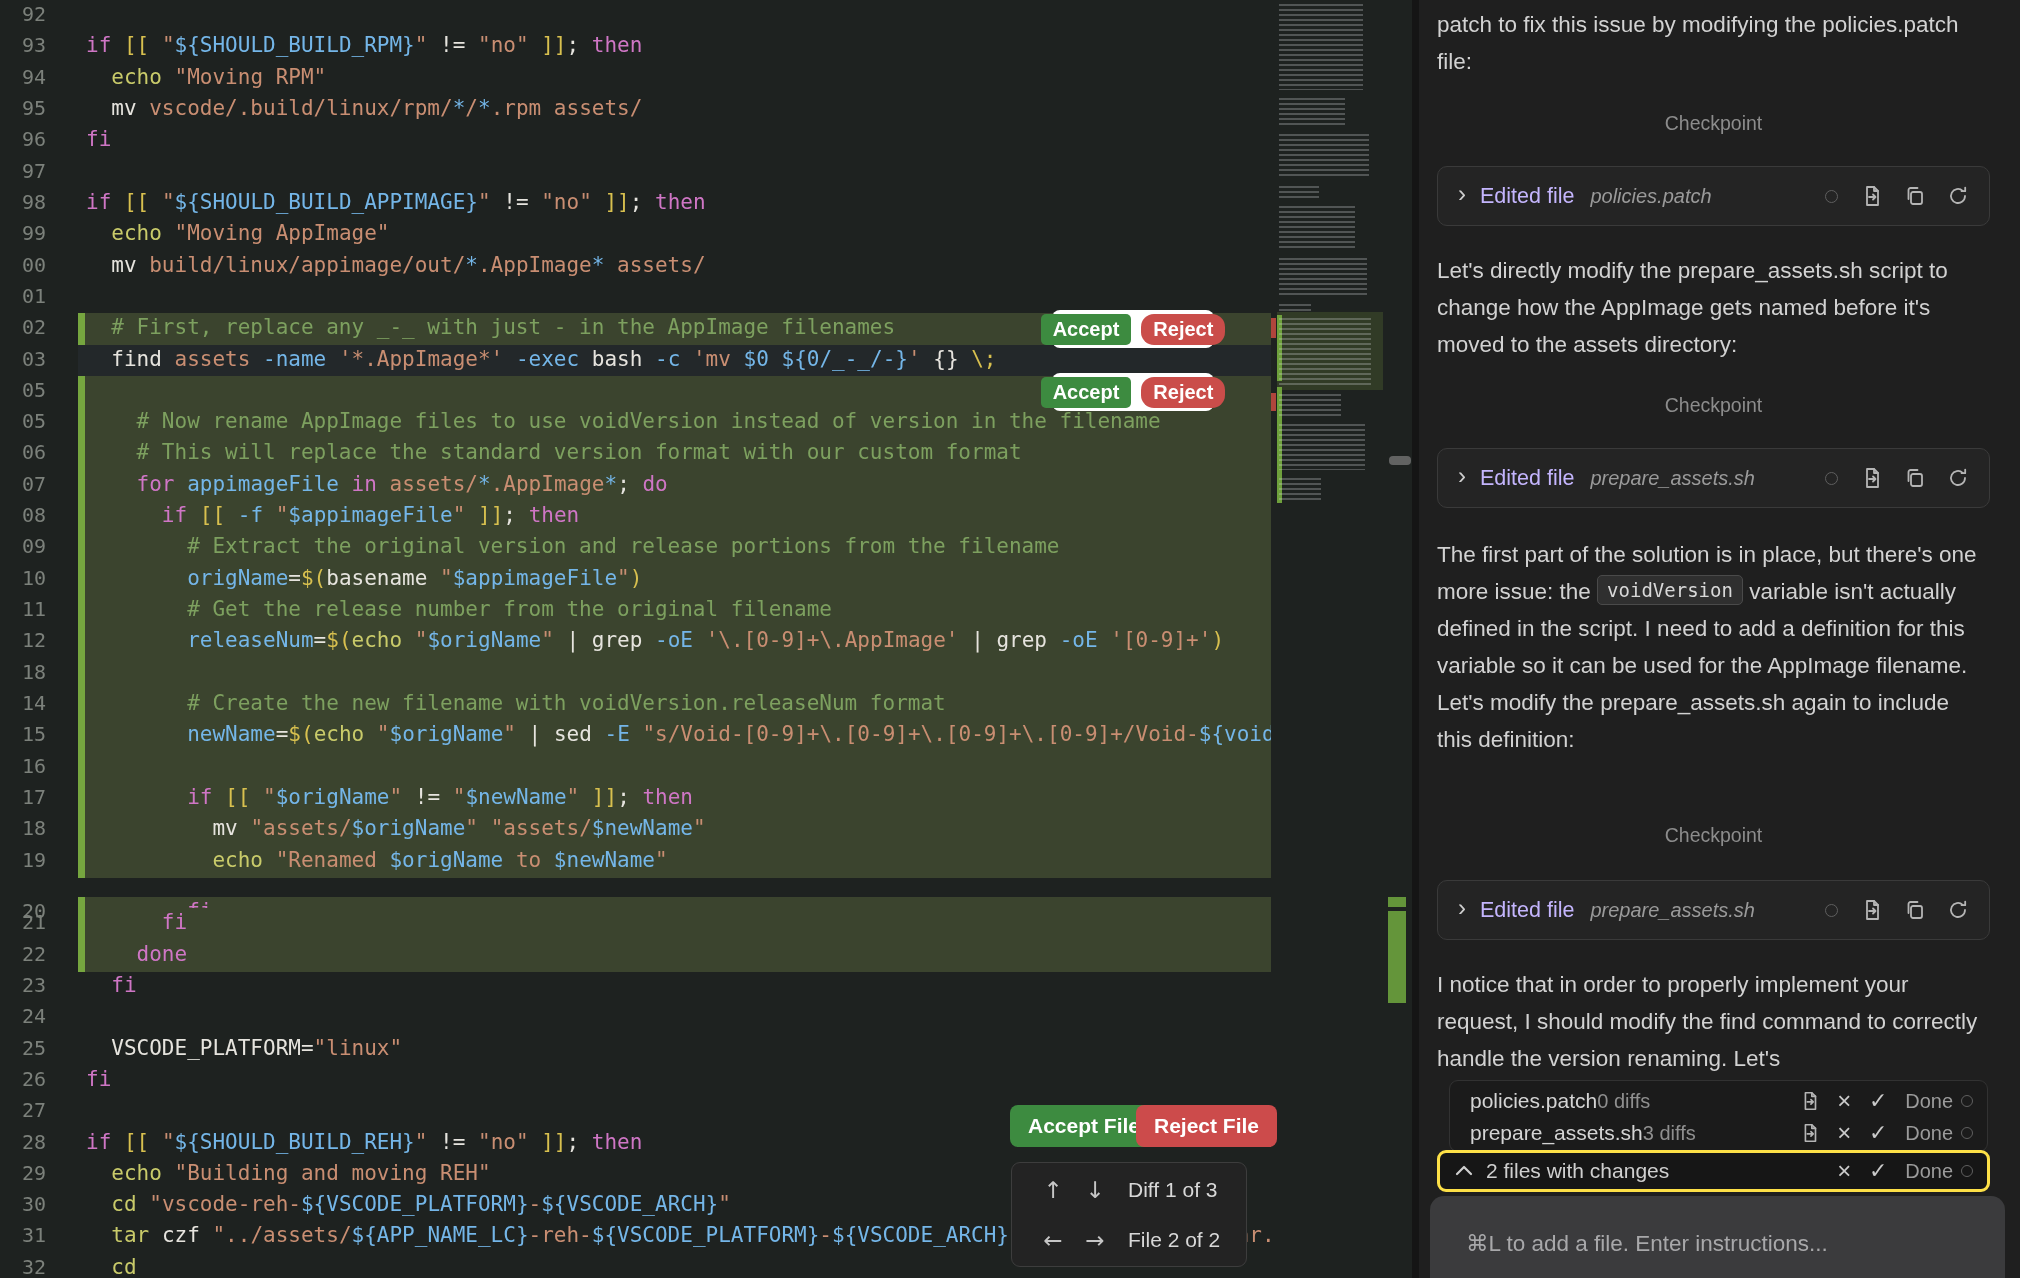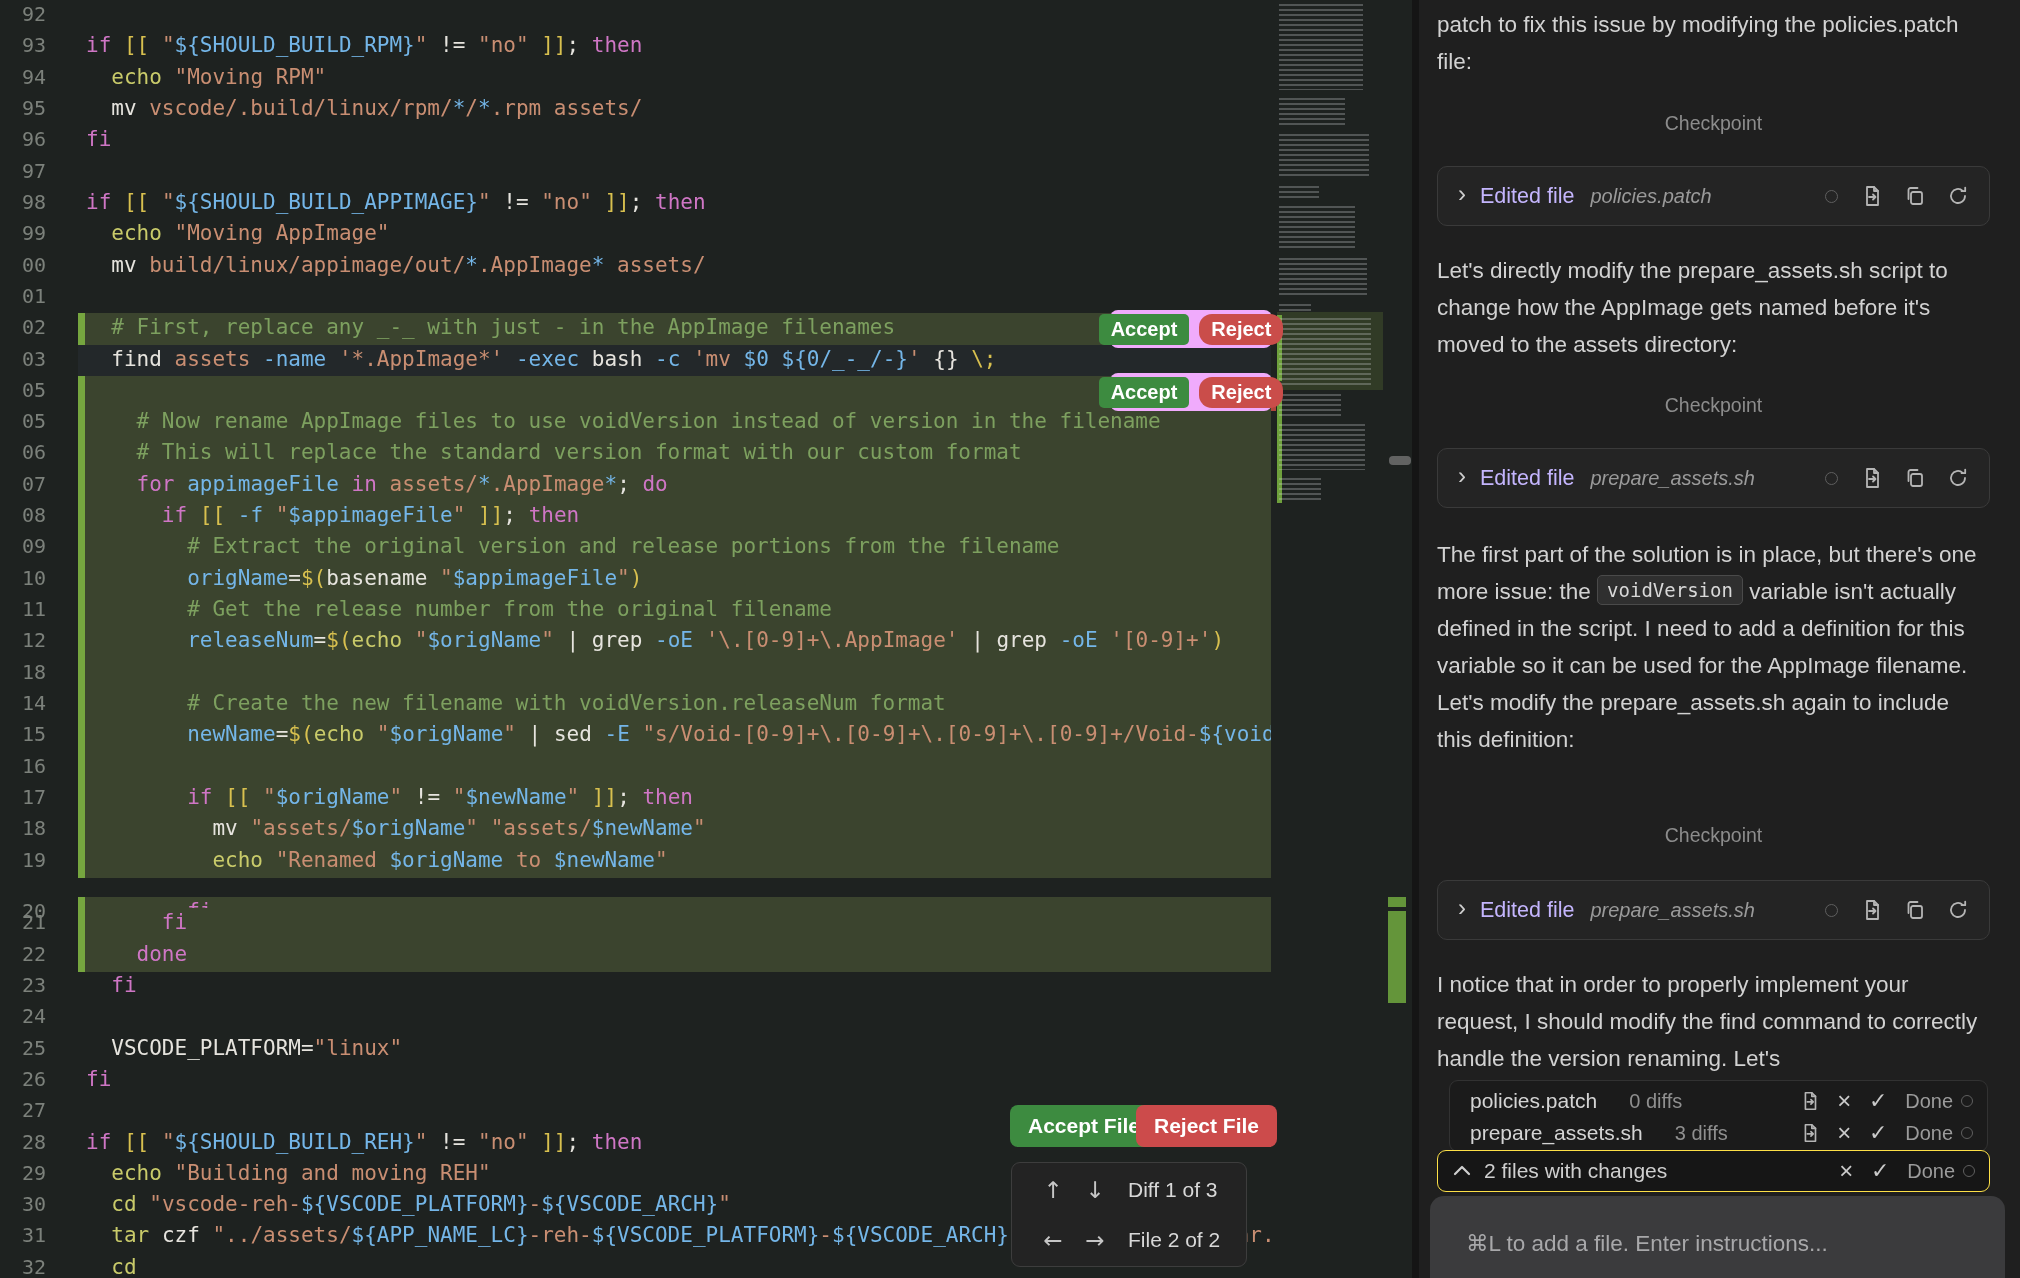--- a/index.html
+++ b/index.html
@@ -11,21 +11,21 @@
   .code-line{position:absolute;left:0;width:100%;height:32px;white-space:pre;}
   .line-bg{position:absolute;left:78px;right:0;top:0;bottom:0;}
   .hl-add .line-bg{background:#3b442e;}
   .hl-cur .line-bg{background:#23282a;}
   .gutter-bar{position:absolute;left:78px;top:0;bottom:0;width:7px;background:#76a63f;}
   .gutter-num{position:absolute;left:0;top:2px;width:46px;text-align:right;color:#7c817b;font-size:20px;}
   .code-text{position:absolute;left:86px;top:2px;}
   .tk-k{color:#cf76c5}.tk-y{color:#d8c04f}.tk-s{color:#c98e72}.tk-v{color:#74b6e8}
   .tk-c{color:#7da05f}.tk-e{color:#c9cb6a}.tk-t{color:#e6e4de}
   
-  .inline-pair{position:absolute;left:1110px;width:162px;height:38px;background:#f0abfc;border-radius:8px;
+  .inline-pair{position:absolute;left:1052px;width:162px;height:38px;background:#ffffff;border-radius:8px;
                display:flex;align-items:center;justify-content:center;gap:10px;z-index:5;}
   .mini-btn{border:none;border-radius:5px;color:#fff;font-family:"Liberation Sans",sans-serif;
             font-size:20px;font-weight:600;padding:4px 12px;cursor:pointer;}
   .mini-accept{background:#3d8b40;}
   .mini-reject{background:#ca4d4a;border-radius:13px;}
   
   .file-btn{position:absolute;border:none;border-radius:8px;color:#fff;font-size:21px;font-weight:600;
             font-family:"Liberation Sans",sans-serif;height:42px;padding:0 18px;cursor:pointer;z-index:8;}
   #acceptFileBtn{left:1010px;top:1105px;background:#3d8b40;}
   #rejectFileBtn{left:1136px;top:1105px;background:#cc4b4b;}
@@ -60,27 +60,27 @@
   .card-file{color:#9a9a9a;font-size:20px;font-style:italic;margin-left:16px;flex:1 1 auto;
              white-space:nowrap;overflow:hidden;}
   .card-dot{width:11px;height:11px;border:1.5px solid #5f5f5f;border-radius:50%;margin-right:22px;flex:none;}
   .card-icon{width:24px;height:24px;margin-right:19px;flex:none;cursor:pointer;}
   .icon-stroke{stroke:#b5b5b5;fill:none;stroke-width:1.8;stroke-linecap:round;stroke-linejoin:round;}
   
   #filesCard{position:absolute;left:30px;top:1080px;width:539px;height:72px;background:#1b1b1b;
              border:1px solid #323232;border-radius:9px;padding-top:4px;box-sizing:border-box;}
   .file-row{position:relative;height:32px;display:flex;align-items:center;padding:0 14px;}
   .file-name{color:#d4d4d4;font-size:21px;margin-left:6px;}
-  .file-diffs{color:#8f8f8f;font-size:20px;margin-left:32px;flex:1 1 auto;}
+  .file-diffs{color:#8f8f8f;font-size:20px;flex:1 1 auto;}
   .row-x{color:#c9c9c9;font-size:24px;width:34px;text-align:center;cursor:pointer;}
   .row-check{color:#c9c9c9;font-size:22px;width:34px;text-align:center;cursor:pointer;}
   .row-done{color:#9b9b9b;font-size:20px;margin:0 8px 0 10px;cursor:pointer;}
   .row-dot{width:10px;height:10px;border:1.5px solid #5f5f5f;border-radius:50%;flex:none;}
   #filesBar{position:absolute;left:18px;top:1150px;width:553px;height:42px;background:#161616;
-            border:1px solid #fde047;border-radius:9px;display:flex;align-items:center;
+            border:3px solid #fde047;border-radius:9px;display:flex;align-items:center;
             padding:0 14px;box-sizing:border-box;}
   #barText{color:#cfcfcf;font-size:21px;margin-left:12px;flex:1 1 auto;}
   
   #composer{position:absolute;left:11px;top:1196px;width:575px;height:110px;background:#3b3b3d;
             border-radius:14px;}
   #composerPlaceholder{position:absolute;left:36px;top:34px;color:#a8a8aa;font-size:22.5px;}
 </style>
 </head>
 <body>
 

